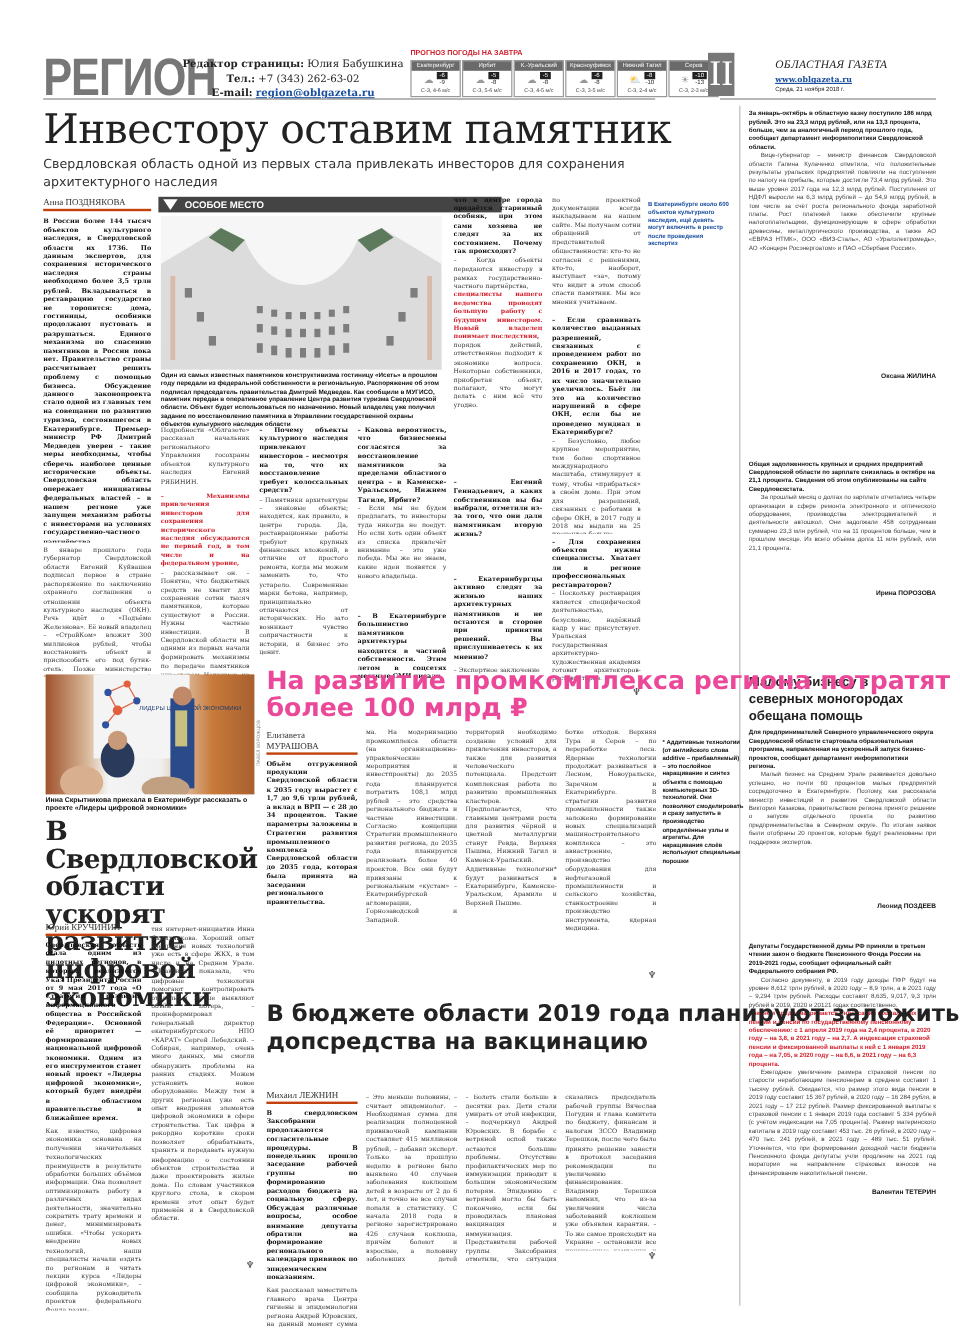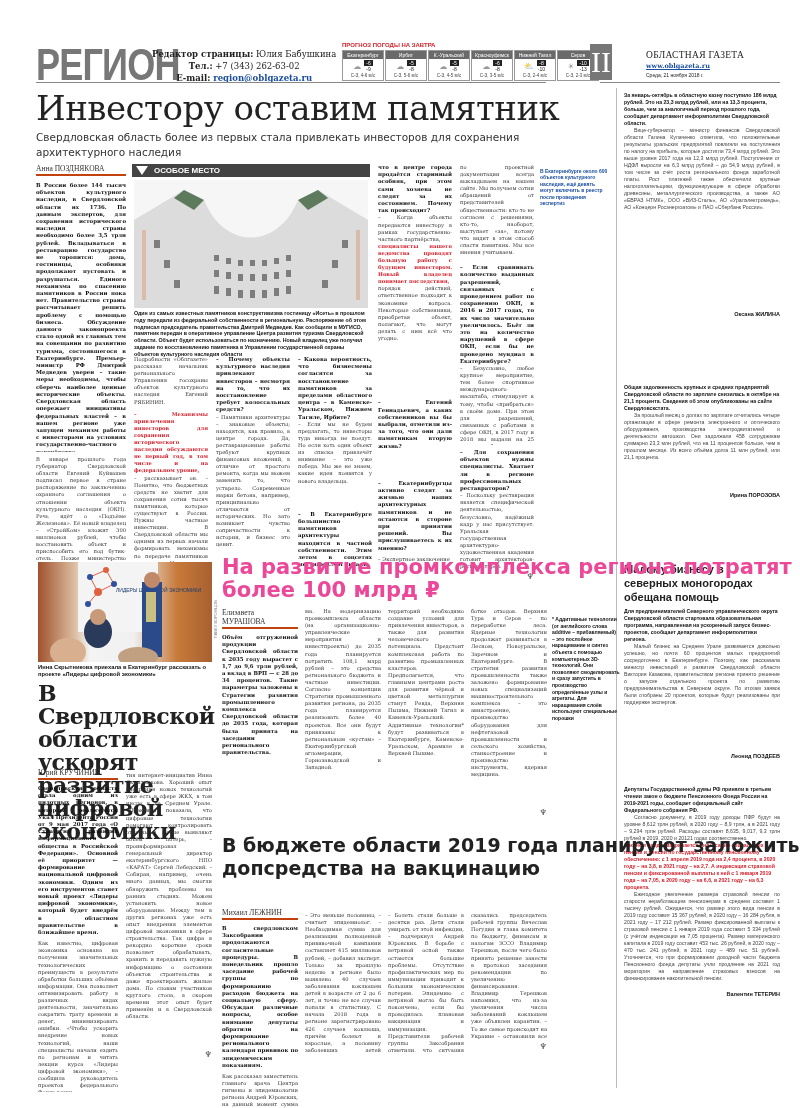--- a/index.html
+++ b/index.html
@@ -19,34 +19,34 @@
   .weather { left: 342px; top: 50px; display: flex; }
   .wcity { width: 42px; border: 1px solid #999; margin-right: 1px; font-family: "Liberation Sans", sans-serif; }
   .wcity .wname { background: #6a6a6a; color: #fff; font-size: 5px; text-align: center; height: 8px; line-height: 8px; }
   .wcity .wbody { display: flex; justify-content: center; align-items: center; height: 14px; gap: 3px; }
   .wcity .wicon { font-size: 8px; color: #999; }
   .wcity .wtemp { font-size: 5px; text-align: center; line-height: 6px; }
   .wcity .wtemp .day { background: #222; color: #fff; padding: 0 2px; display: block; }
   .wcity .wwind { font-size: 4.5px; text-align: center; color: #444; height: 7px; }
 
   .pageno { left: 590px; top: 44px; width: 22px; height: 36px; background: #777; color: #fff; font-size: 30px; line-height: 36px; text-align: center; font-family: "Liberation Serif", serif; }
-  .paper-name { left: 646px; top: 50px; font-family: "Liberation Serif", serif; font-size: 9.5px; letter-spacing: 0.3px; }
+  .paper-name { left: 646px; top: 50px; font-family: "Liberation Serif", serif; font-size: 9.5px; letter-spacing: 0.3px; font-style: italic; }
   .paper-url { left: 646px; top: 62px; font-size: 6.5px; color: #1a4fa0; text-decoration: underline; font-weight: bold; }
   .paper-date { left: 646px; top: 72px; font-size: 5px; font-family: "Liberation Sans", sans-serif; }
 
   
   .headline { left: 36px; top: 88px; font-family: "DejaVu Serif", serif; font-size: 34px; line-height: 40px; color: #222; font-weight: normal; letter-spacing: -0.5px; }
   .deck { left: 36px; top: 130px; width: 570px; font-family: "DejaVu Sans", sans-serif; font-size: 10.5px; line-height: 15px; color: #333; }
 
   .col-text { font-size: 5.2px; line-height: 7.1px; text-align: justify; color: #333; overflow: hidden; }
   .byline { font-family: Liberation Serif, serif; font-size: 7.5px; color: #333; border-bottom: 2px solid #c2410c; padding-bottom: 1px; }
   .lead { font-weight: bold; font-size: 5.4px; line-height: 7.2px; color: #111; }
 
   
-  .special-bar { left: 132px; top: 164px; width: 238px; height: 13px; background: #444; color: #fff; font-family: "Liberation Sans", sans-serif; font-weight: bold; font-size: 8px; line-height: 13px; padding-left: 22px; }
+  .special-bar { left: 132px; top: 164px; width: 286px; height: 13px; background: #444; color: #fff; font-family: "Liberation Sans", sans-serif; font-weight: bold; font-size: 8px; line-height: 13px; padding-left: 22px; }
   .special-bar .tri { position: absolute; left: 4px; top: 2px; width: 0; height: 0; border-left: 6px solid transparent; border-right: 6px solid transparent; border-top: 9px solid #fff; }
   .photo-building { left: 134px; top: 180px; width: 234px; height: 128px; background: linear-gradient(180deg, #f2f2f2 0%, #fafafa 18%, #e4e4e4 45%, #d6d6d6 100%); overflow: hidden; }
   .caption-box { left: 134px; top: 310px; width: 234px; font-family: "Liberation Sans", sans-serif; font-size: 5.3px; line-height: 6.8px; font-weight: bold; color: #111; }
 
   .sidenote { left: 582px; top: 168px; width: 44px; font-family: "Liberation Sans", sans-serif; font-size: 5px; line-height: 6.4px; color: #1a4fa0; font-weight: bold; }
   .vrule { width: 1px; background: #bbb; }
 
   
   .rc-title { font-family: "Liberation Sans", sans-serif; font-weight: bold; font-size: 11px; line-height: 14px; color: #222; }
   .rc-lead { font-family: "Liberation Sans", sans-serif; font-weight: bold; font-size: 5.2px; line-height: 7px; color: #111; }
@@ -128,21 +128,21 @@
   </div>
 
 <div class="abs pageno">II</div>
 <div class="abs paper-name">ОБЛАСТНАЯ ГАЗЕТА</div>
 <a class="abs paper-url">www.oblgazeta.ru</a>
 <div class="abs paper-date">Среда, 21 ноября 2018 г.</div>
 <div class="abs hdr-rule"></div>
 <div class="abs hdr-rule2"></div>
 
 <h1 class="abs headline">Инвестору оставим памятник</h1>
-<div class="abs deck">Свердловская область более из первых стала привлекать инвесторов для сохранения архитектурного наследия</div>
+<div class="abs deck">Свердловская область одной из первых стала привлекать инвесторов для сохранения архитектурного наследия</div>
 
 <div class="abs" style="left:36px;top:164px;width:90px;">
   <div class="byline">Анна ПОЗДНЯКОВА</div>
   <div class="col-text lead" style="margin-top:6px;height:270px;">В России более 144 тысяч объектов культурного наследия, в Свердловской области их 1736. По данным экспертов, для сохранения исторического наследия страны необходимо более 3,5 трлн рублей. Вкладываться в реставрацию государство не торопится: дома, гостиницы, особняки продолжают пустовать и разрушаться. Единого механизма по спасению памятников в России пока нет. Правительство страны рассчитывает решить проблему с помощью бизнеса. Обсуждение данного законопроекта стало одной из главных тем на совещании по развитию туризма, состоявшегося в Екатеринбурге. Премьер-министр РФ Дмитрий Медведев уверен – такие меры необходимы, чтобы сберечь наиболее ценные исторические объекты. Свердловская область опережает инициативы федеральных властей – в нашем регионе уже запущен механизм работы с инвесторами на условиях государственно-частного партнёрства.</div>
   <div class="col-text" style="margin-top:4px;height:108px;">В январе прошлого года губернатор Свердловской области Евгений Куйвашев подписал первое в стране распоряжение по заключению охранного соглашения о отношении объекта культурного наследия (ОКН). Речь идёт о «Подъёме Железнова». Её новый владелец – «СтройКом» вложит 300 миллионов рублей, чтобы восстановить объект и приспособить его под бутик-отель. Позже министерство имущественных отношений региона передало ещё несколько объектов культурного наследия.</div>
 </div>
 
 <div class="abs special-bar"><span class="tri"></span><span>ОСОБОЕ МЕСТО</span></div>
 <div class="abs photo-building">
   <svg width="234" height="128" viewBox="0 0 234 128">

